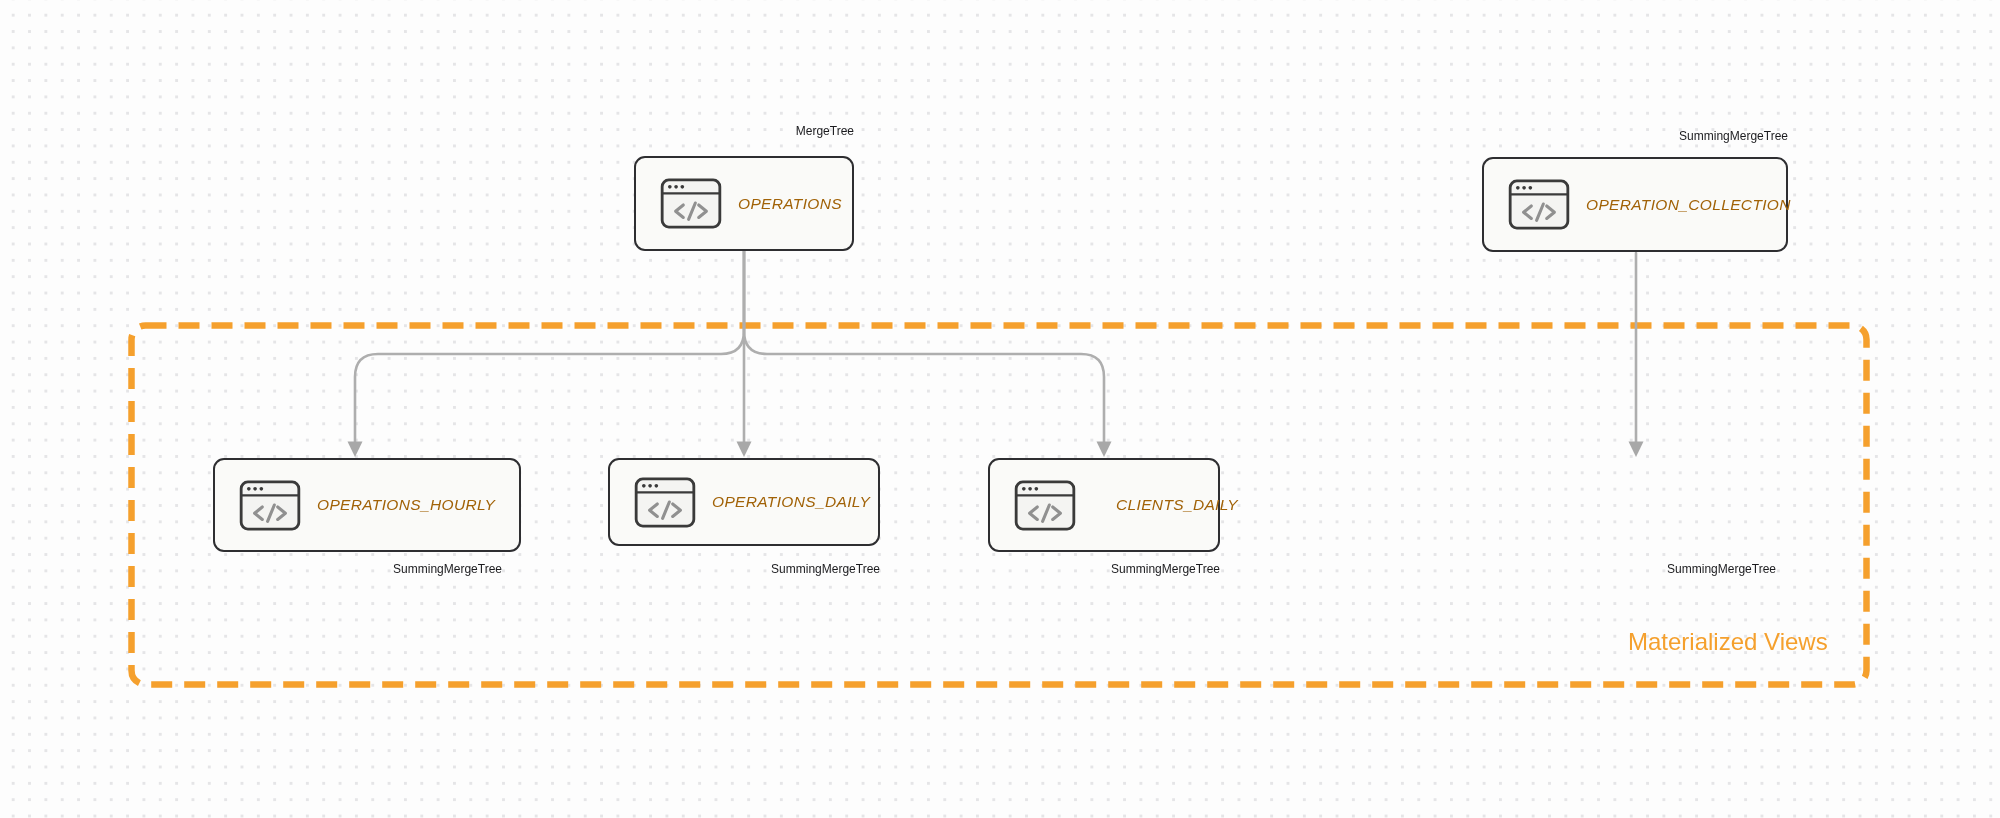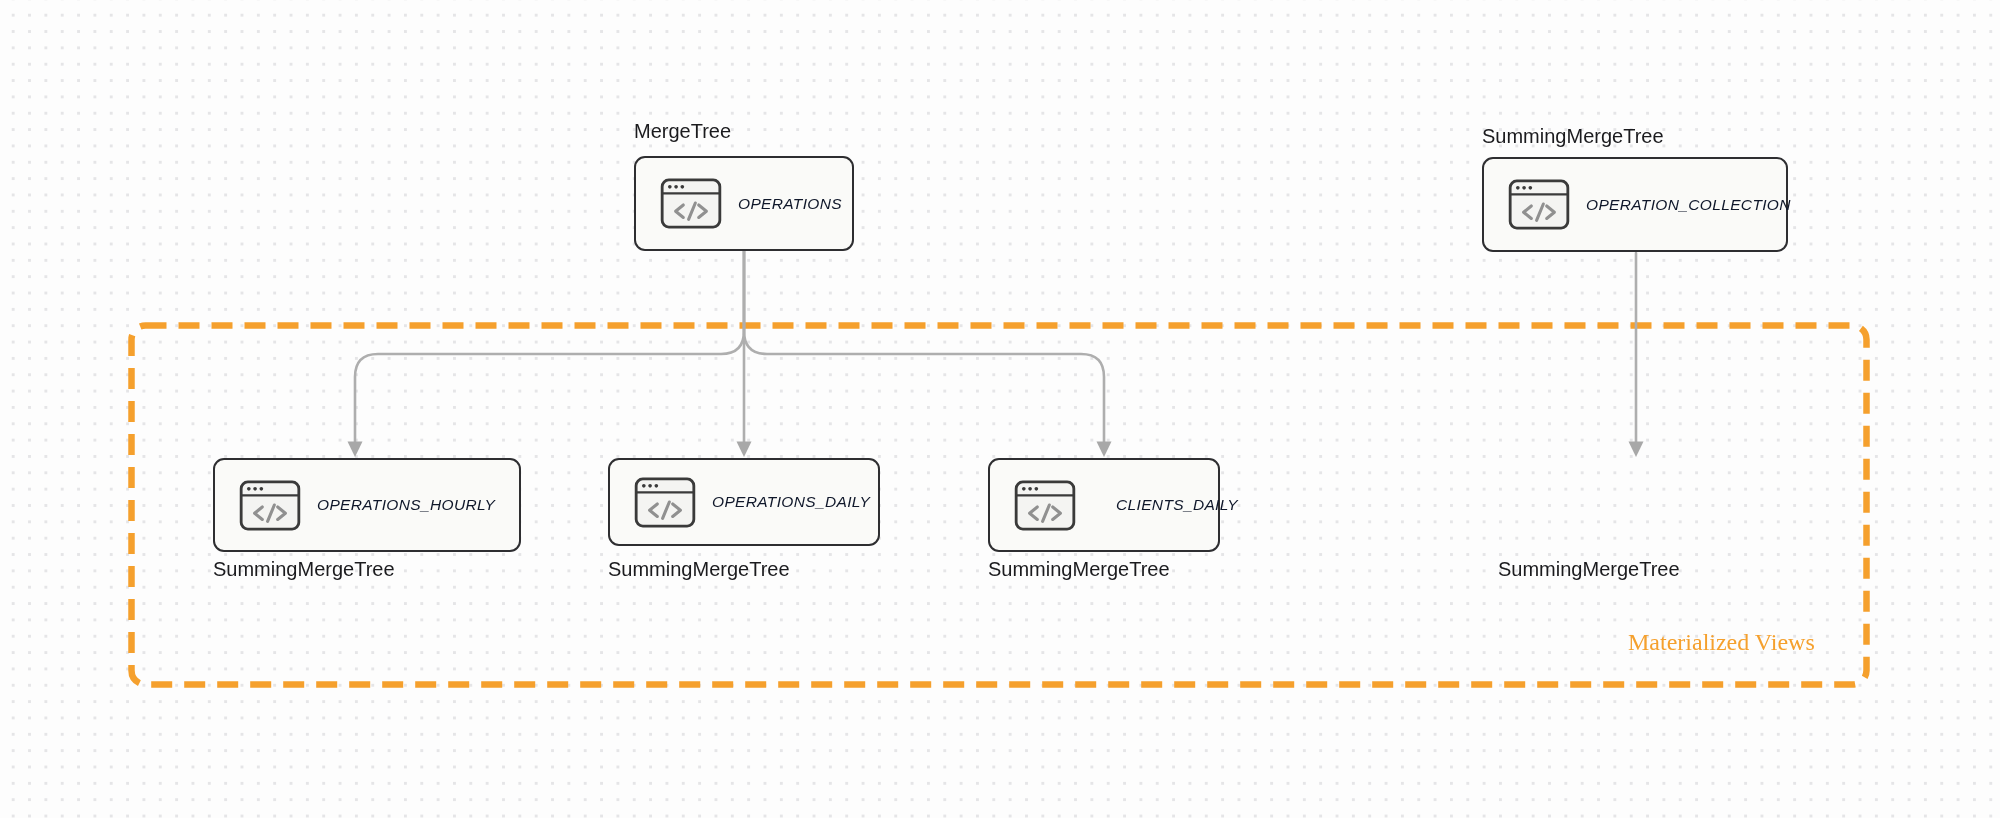--- a/index.html
+++ b/index.html
@@ -28,27 +28,27 @@
     background: #fafaf8;
     border: 2.8px solid #2e2e31;
     border-radius: 11px;
     cursor: pointer;
   }
   .node-icon { flex: 0 0 auto; }
   .node-label {
     font-style: italic;
     font-size: 15.5px;
     letter-spacing: 0.35px;
-    color: #0f172a;
+    color: #a16207;
     white-space: nowrap;
   }
   .engine-label {
     position: absolute;
-    text-align: left;
-    font-size: 20px;
+    text-align: right;
+    font-size: 12px;
     font-weight: 500;
     color: #1b1b1e;
     line-height: 18px;
     white-space: nowrap;
   }
   .group-label {
     position: absolute;
     font-size: 24px;
     font-weight: 500;
     color: #f5a02d;
@@ -129,15 +129,15 @@
       </svg>
     <span class="node-label">CLIENTS_DAILY</span>
   </div>
 
 
   <div class="engine-label" style="left:213px; top:560px; width:289px;">SummingMergeTree</div>
   <div class="engine-label" style="left:608px; top:560px; width:272px;">SummingMergeTree</div>
   <div class="engine-label" style="left:988px; top:560px; width:232px;">SummingMergeTree</div>
   <div class="engine-label" style="left:1498px; top:560px; width:278px;">SummingMergeTree</div>
 
-  <div class="group-label" style="left:1628px; top:628px;font-family:Liberation Serif, serif;">Materialized Views</div>
+  <div class="group-label" style="left:1628px; top:628px;">Materialized Views</div>
 
 </div>
 
 </body></html>

